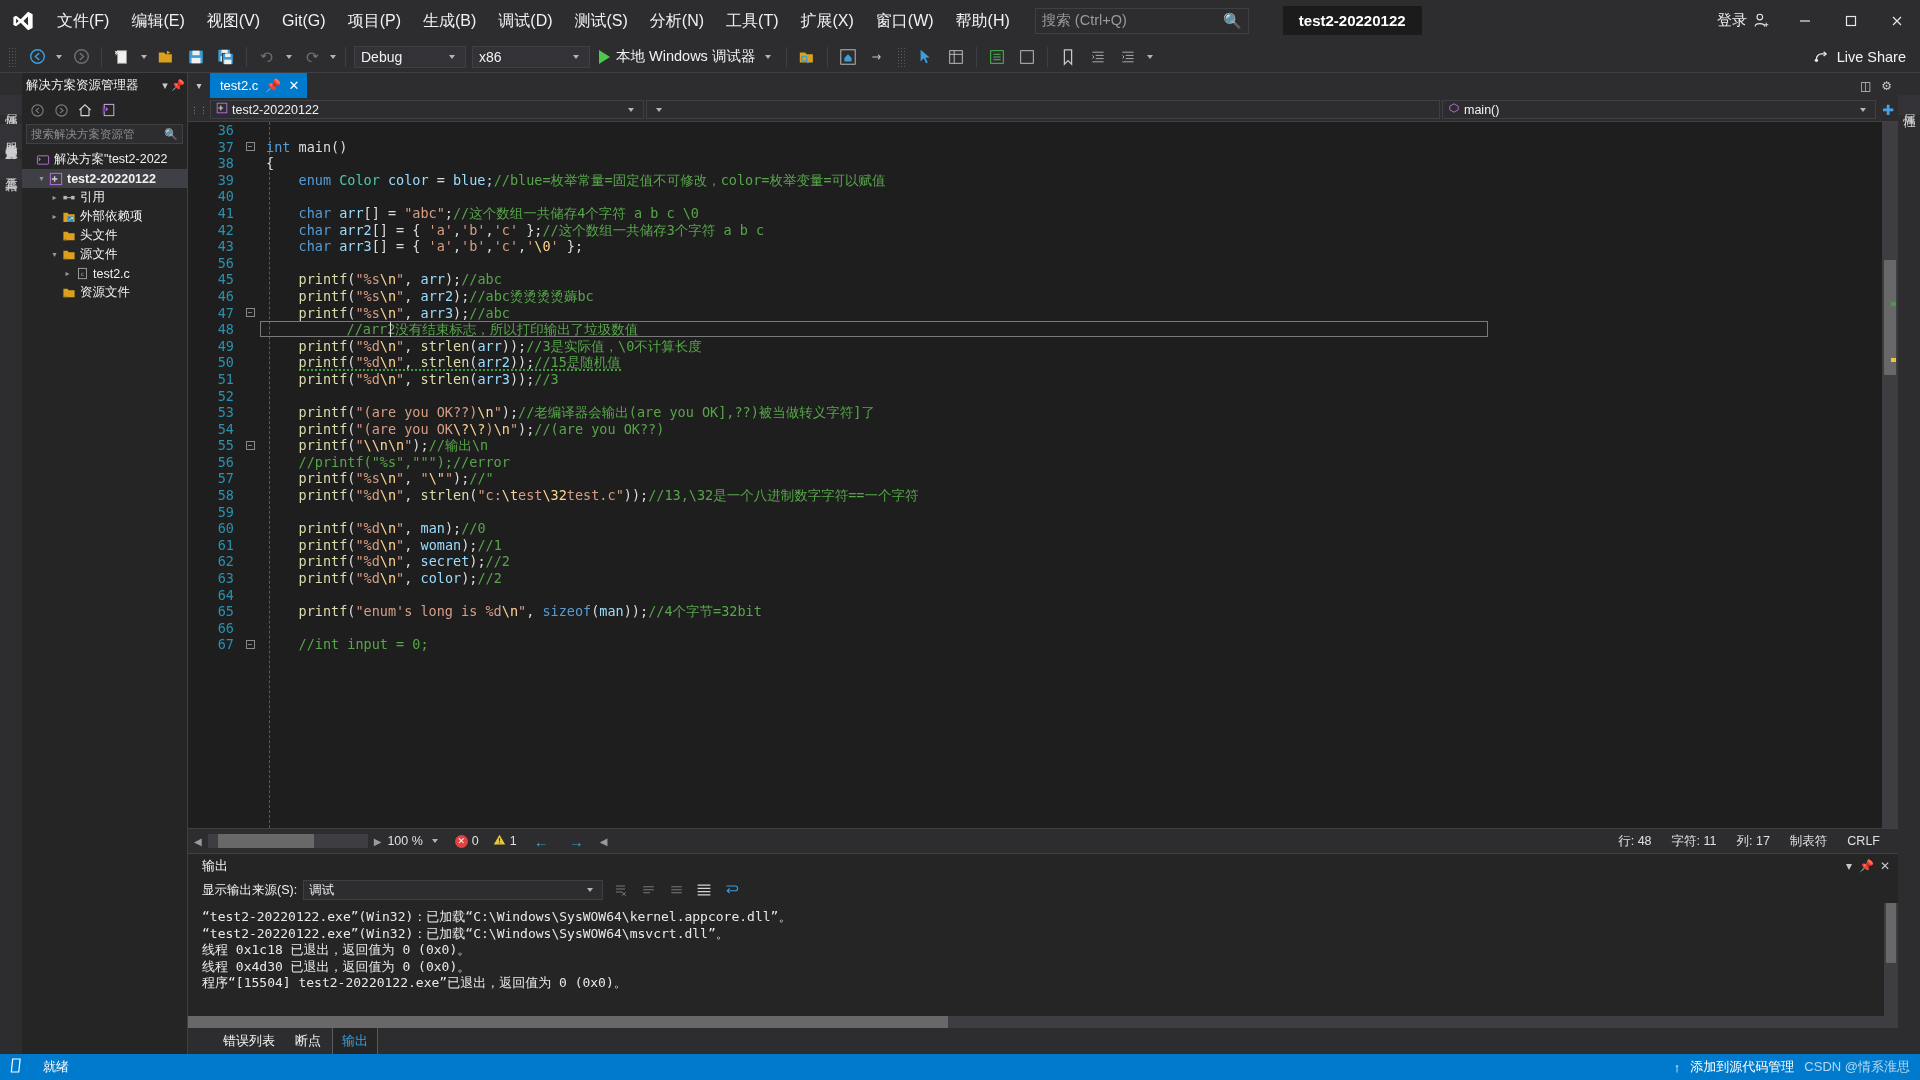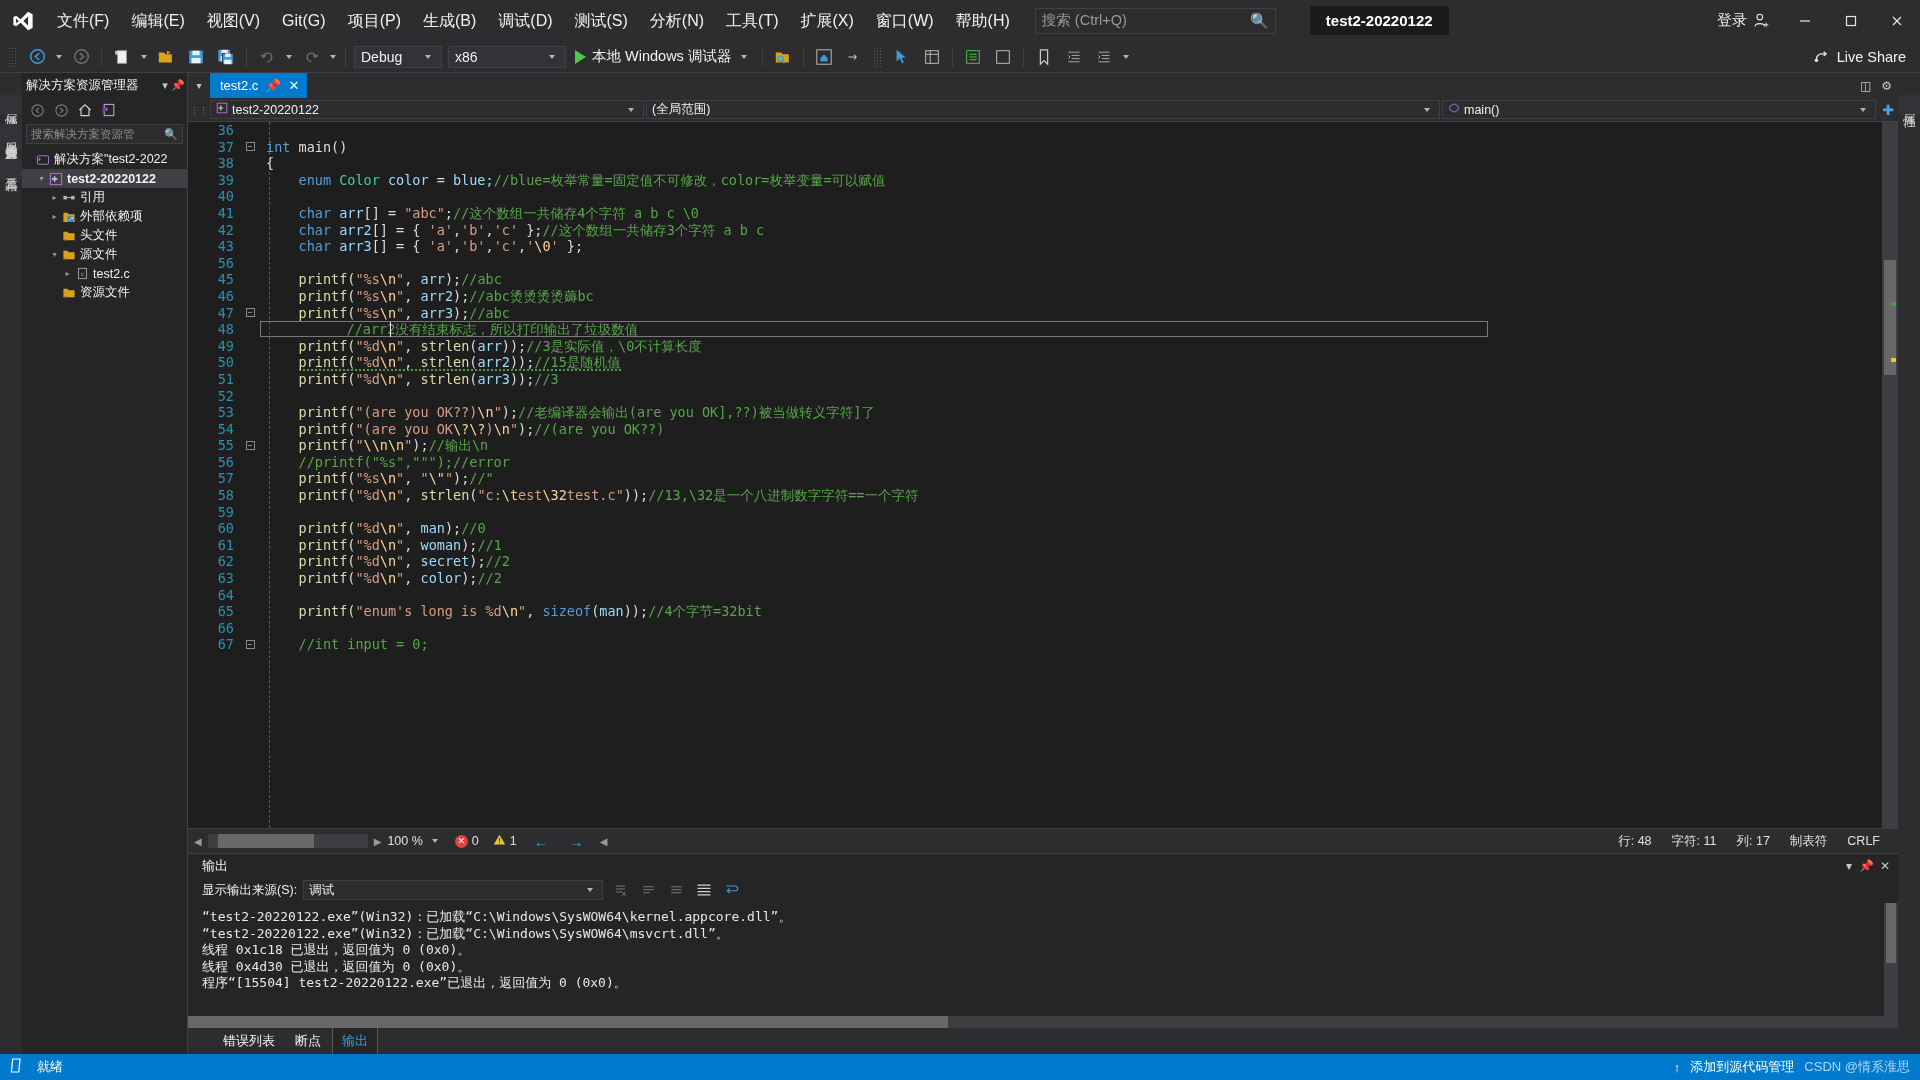--- a/index.html
+++ b/index.html
@@ -12,21 +12,21 @@
   }
   .app{width:1920px;height:1080px;display:flex;flex-direction:column;background:#2d2d30;}
 
   
   .titlebar{height:41px;background:#2d2d30;display:flex;align-items:center;flex:0 0 41px;}
   .vs-logo{width:46px;height:41px;display:flex;align-items:center;justify-content:center;}
   .vs-logo svg{display:block;}
   .menu{display:flex;align-items:center;height:41px;text-align:center;}
   .menu-item{padding:0 11px;height:41px;line-height:41px;font-size:16px;color:#f1f1f1;white-space:nowrap;cursor:default;}
   .search-box{
-    margin-left:14px;width:241px;height:26px;background:#2d2d30;border:1px solid #3f3f46;
+    margin-left:14px;width:214px;height:26px;background:#2d2d30;border:1px solid #3f3f46;
     display:flex;align-items:center;padding:0 6px;box-sizing:border-box;
   }
   .search-box .ph{flex:1;color:#9a9a9a;font-size:14.5px;}
   .search-box .mag{color:#d0d0d0;font-size:15px;}
   .title-chip{
     margin-left:34px;background:#1b1b1c;color:#ffffff;font-weight:bold;font-size:15px;
     padding:6px 16px;border-radius:1px;white-space:nowrap;
   }
   .tb-right{margin-left:auto;display:flex;align-items:center;height:41px;}
   .signin{display:flex;align-items:center;gap:6px;padding:0 12px;height:41px;font-size:15px;color:#f1f1f1;}
@@ -182,21 +182,21 @@
   
   .btabs{height:26px;flex:0 0 26px;background:#2d2d30;display:flex;align-items:center;padding-left:26px;gap:2px;}
   .btab{padding:4px 9px;font-size:13px;color:#f1f1f1;}
   .btab.active{color:#3b9edb;border:1px solid #5a5a5c;background:#252526;}
 
   
   .statusbar{
     height:26px;flex:0 0 26px;background:#007acc;display:flex;align-items:center;
     color:#fff;font-size:13px;padding:0 10px;
   }
-  .sb-left{display:flex;align-items:flex-start;gap:14px;}
+  .sb-left{display:flex;align-items:flex-start;gap:20px;}
   .sb-right{margin-left:auto;display:flex;align-items:center;gap:10px;}
   .wm{color:#cfe6f7;font-size:13px;opacity:.85;}
 </style>
 </head>
 <body>
 
 <div class="app">
 
   <div class="titlebar">
     <div class="vs-logo">
@@ -306,21 +306,21 @@
         </svg>
     </div>
     <div class="caret"></div>
     <div class="tbtn">
       <svg width="17" height="17" viewBox="0 0 20 20">
           <path d="M15 11 a5 5 0 1 0 -5 5 M15 11 l2.5 -3 M15 11 l-3 -2.5" fill="none" stroke="#6e6e6e" stroke-width="1.7"></path>
         </svg>
     </div>
     <div class="caret"></div>
     <div class="tsep"></div>
-    <div class="combo" style="width:88px">
+    <div class="combo" style="width:112px">
       <span class="cv">Debug</span>
       <span class="caret"></span>
     </div>
     <div class="combo" style="width:118px">
       <span class="cv">x86</span>
       <span class="caret"></span>
     </div>
     <div class="run-btn">
       <span class="play-tri"></span>
       <span>本地 Windows 调试器</span>
@@ -558,21 +558,20 @@
           <span>
             <svg width="12" height="12" viewBox="0 0 20 20">
                 <rect x="2" y="2" width="16" height="16" fill="none" stroke="#b06fd8" stroke-width="1.6"></rect>
                 <path d="M7 6 h2 v3 h3 v2 h-3 v3 h-2 v-3 h-3 v-2 h3 z" fill="#cfcfcf"></path>
               </svg>
           </span>
           <span class="cv">test2-20220122</span>
           <span class="caret"></span>
         </div>
         <div class="navcombo nav-b">
-          <span class="cv">(全局范围)</span>
           <span class="caret"></span>
         </div>
         <div class="navcombo nav-c">
           <span>
             <svg width="12" height="12" viewBox="0 0 20 20">
                 <path d="M10 3 L17 7 L17 13 L10 17 L3 13 L3 7 Z" fill="none" stroke="#b06fd8" stroke-width="1.6"></path>
               </svg>
           </span>
           <span class="cv">main()</span>
           <span class="caret"></span>

